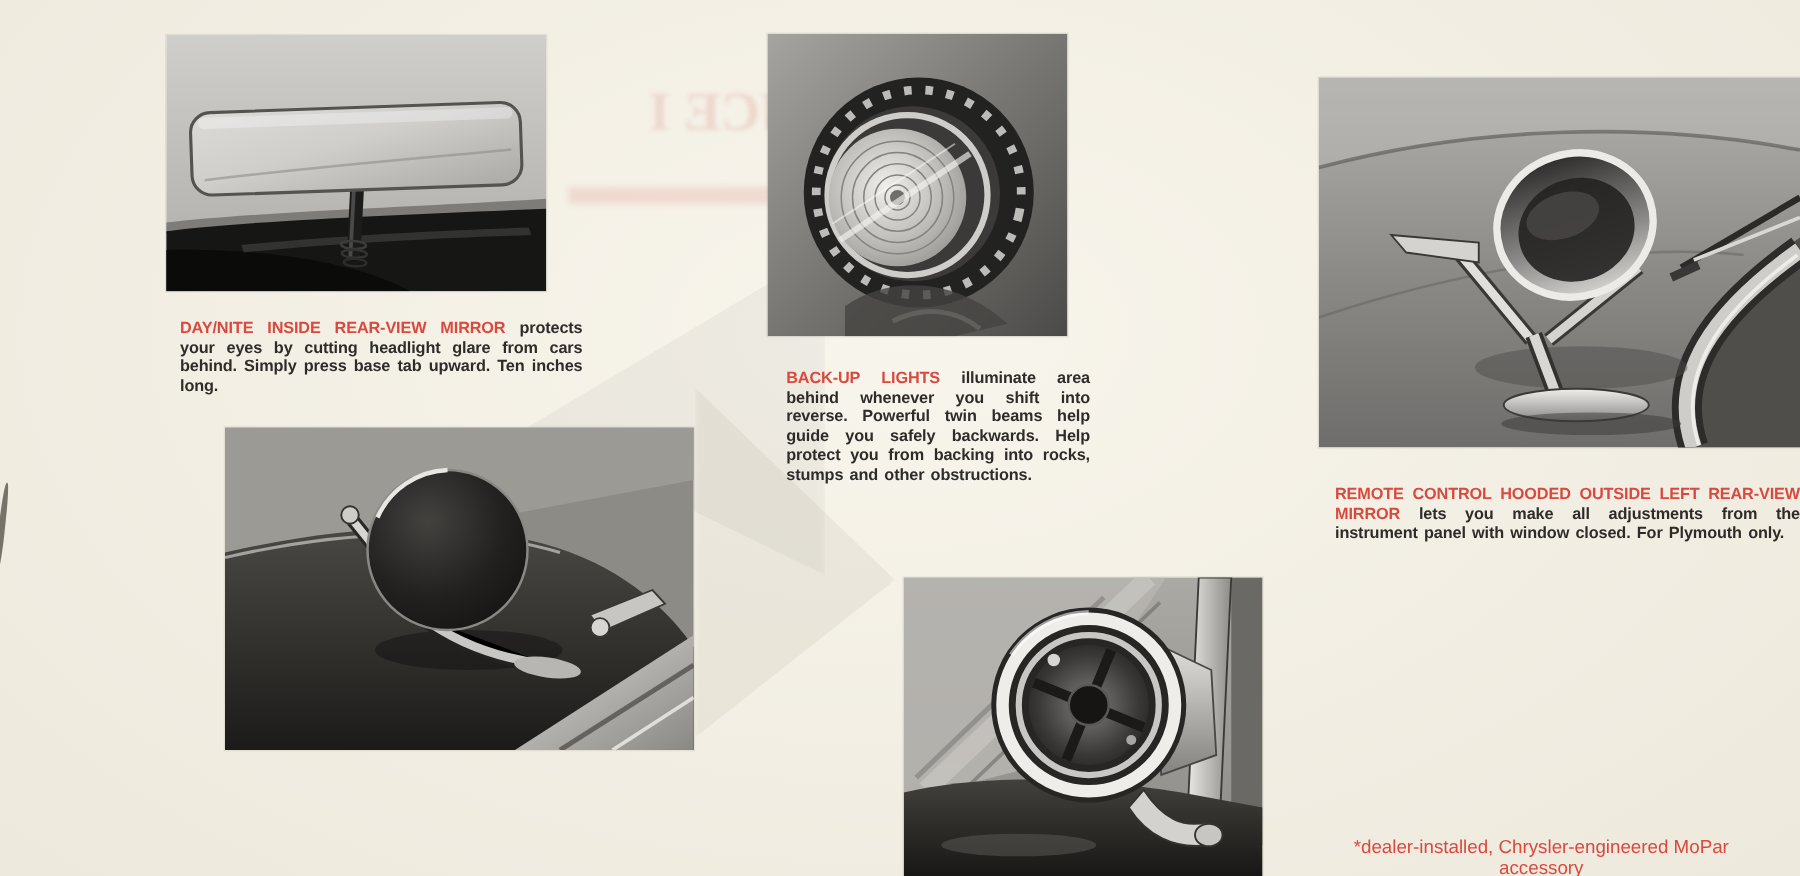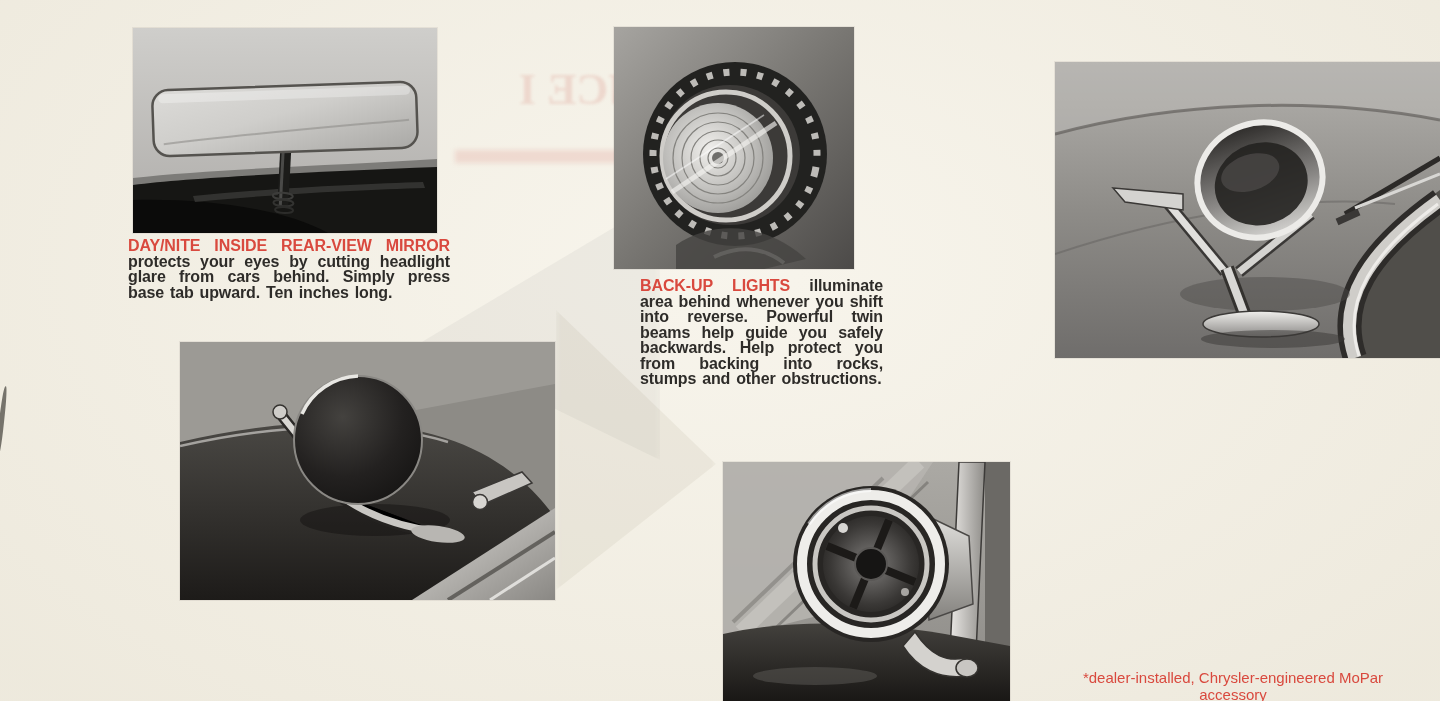--- a/index.html
+++ b/index.html
@@ -9,27 +9,27 @@
     background:#f5f1e5;
     background-image:radial-gradient(ellipse at 50% 38%, rgba(255,255,255,.28), rgba(120,110,90,.06) 95%);
     overflow:hidden;
     font-family:"Liberation Sans", sans-serif;
   }
   .photo{position:absolute;display:block;box-shadow:0 0 0 1px rgba(60,55,45,.08);}
   .photo svg{display:block;}
   .cap{
     position:absolute;
     font-weight:700;
-    font-size:16px;
+    font-size:13px;
     line-height:15.5px;
     letter-spacing:-0.1px;
     word-spacing:1.5px;
     text-align:justify;
     color:#2e2c29;
-    margin:0;
+    margin:16px;
   }
   .cap .red{color:#d9493e;}
   .footnote{
     position:absolute;
     font-weight:400;
     font-size:15px;
     color:#d9493e;
     text-align:center;
     margin:0;
   }
@@ -299,20 +299,21 @@
       <line x1="130" y1="146" x2="166" y2="58" stroke="#1c1a18" stroke-width="8"></line>
       <circle cx="148" cy="102" r="16" fill="#161514" stroke="#5a5856" stroke-width="2"></circle>
       <circle cx="120" cy="66" r="5" fill="#f4f3f0" opacity=".85"></circle>
       <circle cx="182" cy="130" r="4" fill="#d8d6d2" opacity=".7"></circle>
       <path d="M86,62 A76 76 0 0 1 148,28" stroke="#ffffff" stroke-width="4" fill="none" opacity=".55"></path>
     </svg>
   </div>
 
   <p class="cap" style="left:128px;top:238px;width:322px;"><span class="red">DAY/NITE INSIDE REAR-VIEW MIRROR</span><span> protects your eyes by cutting headlight glare from cars behind. Simply press base tab upward. Ten inches long.</span></p>
 
-  <p class="cap" style="left:640px;top:278px;width:243px;"><span class="red">BACK-UP LIGHTS</span><span> illuminate area behind whenever you shift into reverse. Powerful twin beams help guide you safely backwards. Help protect you from backing into rocks, stumps and other obstructions.</span></p>
-
-
+  <p class="cap" style="left:613px;top:278px;width:243px;"><span class="red">BACK-UP LIGHTS</span><span> illuminate area behind whenever you shift into reverse. Powerful twin beams help guide you safely backwards. Help protect you from backing into rocks, stumps and other obstructions.</span></p>
+
+
+  <p class="cap" style="left:1052px;top:371px;width:372px;"><span class="red">REMOTE CONTROL HOODED OUTSIDE LEFT REAR-VIEW MIRROR</span><span> lets you make all adjustments from the instrument panel with window closed. For Plymouth only.</span></p>
 
 
   <p class="footnote" style="left:1050px;top:669px;width:366px;">*dealer-installed, Chrysler-engineered MoPar accessory</p>
 
 </div>
 
 </body></html>

